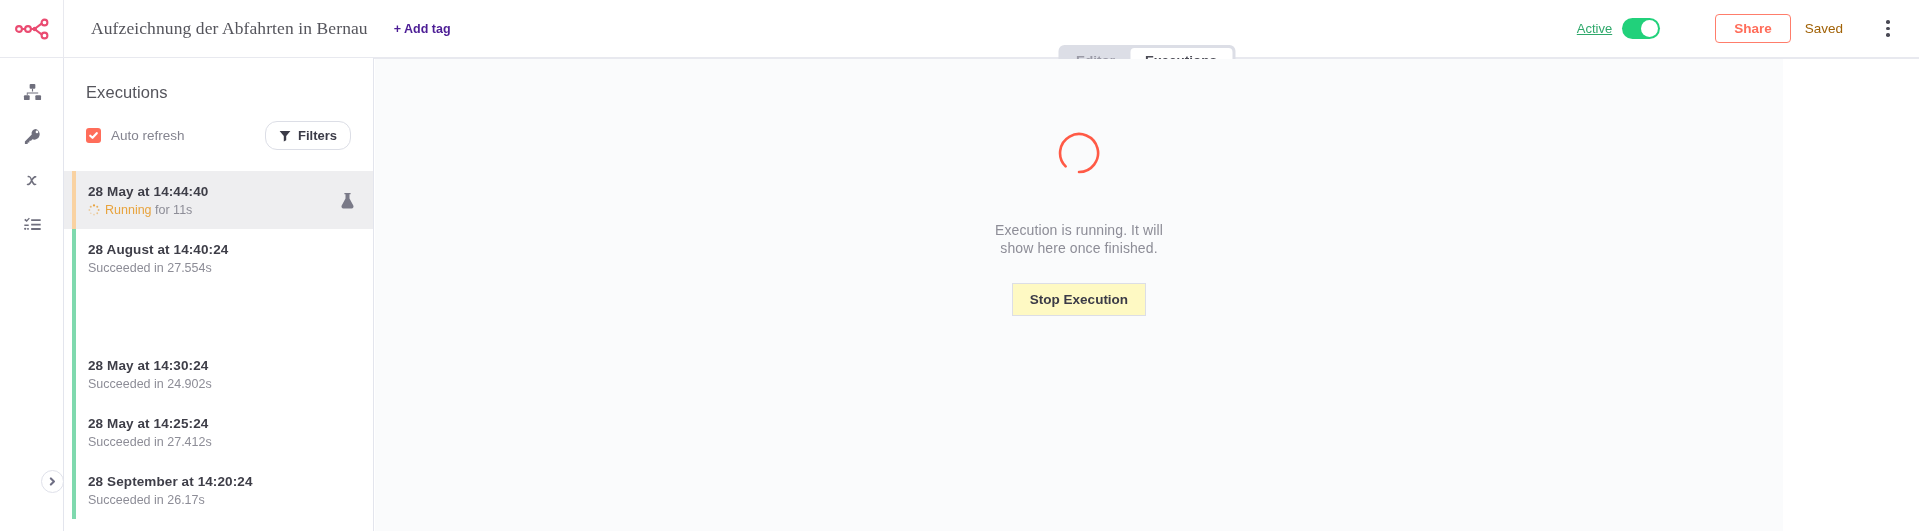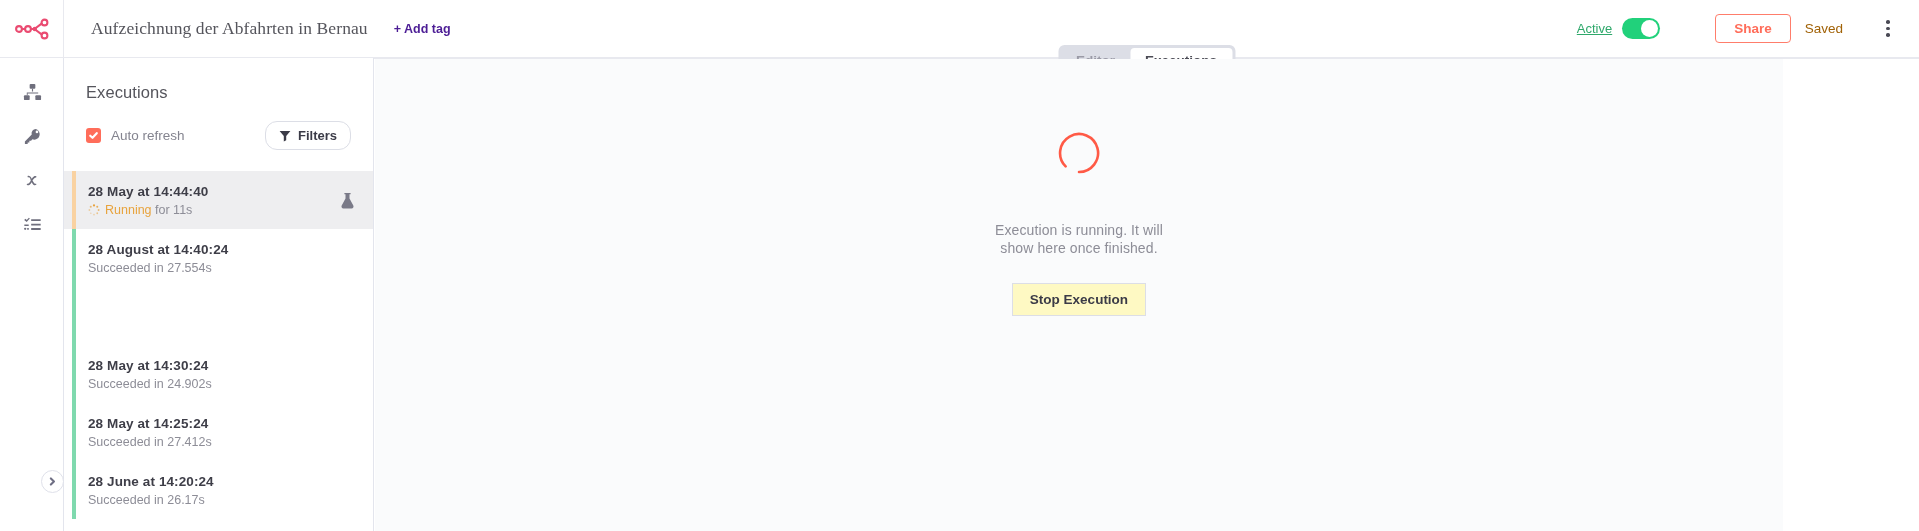--- a/index.html
+++ b/index.html
@@ -327,21 +327,21 @@
         <span class="bar"></span>
         <div class="exec-main">
           <div class="exec-time">28 May at 14:25:24</div>
           <div class="exec-sub">Succeeded in 27.412s</div>
         </div>
       </div>
 
       <div class="exec-row success">
         <span class="bar"></span>
         <div class="exec-main">
-          <div class="exec-time">28 June at 14:20:24</div>
+          <div class="exec-time">28 September at 14:20:24</div>
           <div class="exec-sub">Succeeded in 26.17s</div>
         </div>
       </div>
 
     </div>
   </div>
 
   <div class="main">
     <div class="main-inner">
       <svg class="spinner-ring" viewBox="0 0 44 44">

